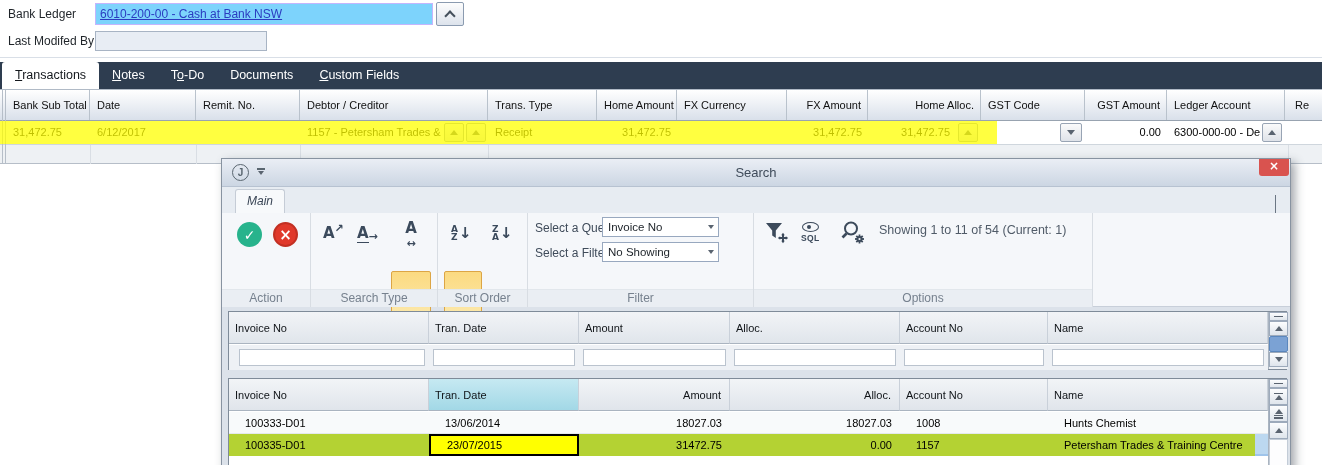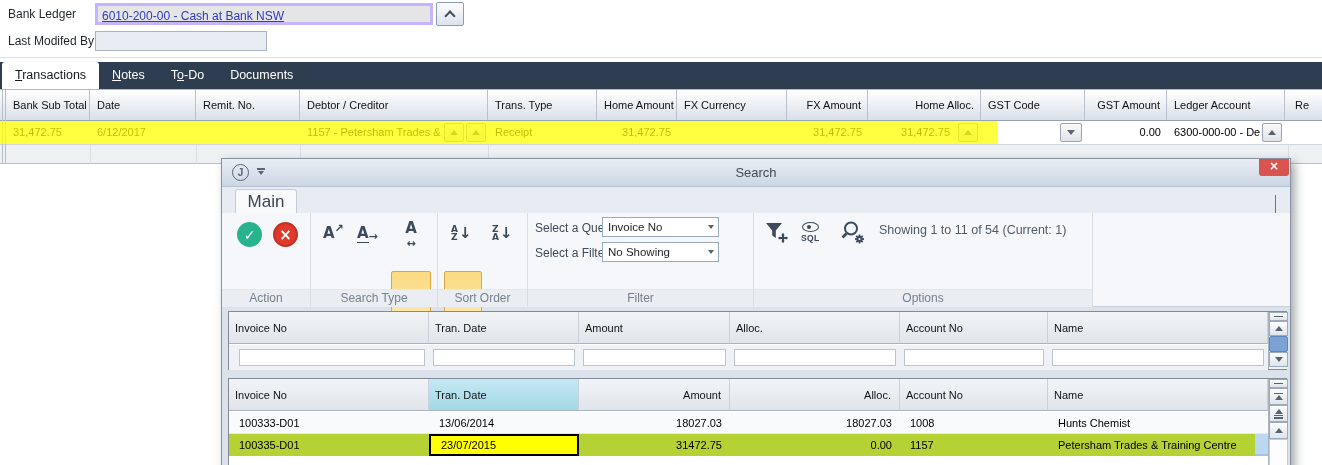--- a/index.html
+++ b/index.html
@@ -4,22 +4,22 @@
 <style>
   * { box-sizing: border-box; margin: 0; padding: 0; }
   html,body { width:1322px; height:465px; overflow:hidden; background:#fff;
     font-family:"Liberation Sans", sans-serif; }
   .screen { position:relative; width:1322px; height:465px; background:#fff; overflow:hidden; }
   .abs { position:absolute; }
   .nw { white-space:nowrap; overflow:hidden; }
 
   
   .fldlbl { font-size:12px; color:#1e2328; }
-  .bank-input { left:95px; top:3px; width:338px; height:22px; background:#e5e5e5;
-    border:3px solid #c4b5fd; padding:3px 4px; font-size:12px; }
+  .bank-input { left:95px; top:3px; width:338px; height:22px; background:#7dd3fc;
+    border:1px solid #c4b5fd; padding:3px 4px; font-size:12px; }
   .bank-input a { color:#2b3cc0; text-decoration:underline; font-size:12px; }
   .collapse-btn { left:436px; top:2px; width:28px; height:24px;
     background:linear-gradient(#fdfdfd,#dde3ec); border:1px solid #8b9bb0; border-radius:2px;
     display:flex; align-items:center; justify-content:center; cursor:pointer; }
   .chev-up { width:8px; height:8px; border-left:2px solid #45505c; border-top:2px solid #45505c;
     transform:rotate(45deg); margin-top:3px; }
   .dis-input { left:95px; top:31px; width:172px; height:20px; background:#e8edf4;
     border:1px solid #a8b4c4; }
   .hline { left:0; top:57px; width:1322px; height:1px; background:#d9dfe7; }
 
@@ -67,23 +67,23 @@
     border:1.5px solid #5a6670; color:#5a6670; font-size:10px; font-weight:bold;
     display:flex; align-items:center; justify-content:center; }
   .qat { position:absolute; left:34px; top:9px; width:10px; display:flex; flex-direction:column;
     align-items:center; gap:1px; cursor:pointer; }
   .qat .bar { width:8px; height:1.5px; background:#5a6670; }
   .qat .tri-down { border-left-width:3.5px; border-right-width:3.5px; border-top-width:4px; }
   .close-btn { position:absolute; right:1px; top:0; width:30px; height:17px; background:#d9534f;
     border-radius:0 0 3px 3px; color:#fff; font-size:12px; font-weight:bold; text-align:center;
     line-height:15px; cursor:pointer; font-family:"DejaVu Sans", sans-serif; }
   .tabrow { position:absolute; left:0; top:28px; width:100%; height:26px; background:#e7ecf2; }
-  .ribbon-tab { position:absolute; left:13px; top:2px; width:62px; height:24px; background:#f7f9fb;
-    border:1px solid #c5ccd6; border-bottom:none; border-radius:3px 3px 0 0; font-size:17px;
-    color:#3a4656; text-align:center; line-height:23px; cursor:pointer; }
+  .ribbon-tab { position:absolute; left:13px; top:2px; width:50px; height:24px; background:#f7f9fb;
+    border:1px solid #c5ccd6; border-bottom:none; border-radius:3px 3px 0 0; font-size:12px;
+    color:#3a4656; text-align:center; line-height:23px; cursor:pointer;font-style:italic; }
   .rib-collapse { position:absolute; right:14px; top:9px; cursor:pointer; }
   .rib-collapse .chev-up { border-color:#6b7684; border-width:1.5px; width:7px; height:7px; }
   .ribbon { position:absolute; left:0; top:54px; width:100%; height:94px; background:#f5f7fa;
     border-bottom:1px solid #c8cfd9; }
   .rgroup { position:absolute; top:0; height:94px; border-right:1px solid #d8dde3; }
   .rglabel { position:absolute; left:0; bottom:0; width:100%; height:18px; background:#eaeef3;
     border-top:1px solid #e2e7ec; font-size:12px; color:#76818e; text-align:center; line-height:17px; }
   .okring { position:absolute; width:25px; height:25px; border-radius:50%; background:#27b38c;
     color:#fff; font-size:14px; font-weight:bold; display:flex; align-items:center;
     justify-content:center; cursor:pointer; font-family:"DejaVu Sans", sans-serif; }
@@ -115,21 +115,21 @@
   .dgrid { position:absolute; left:6px; width:1059px; background:#fff; border:1px solid #7f8b99; }
   .dg-h { position:absolute; top:0; height:32px; line-height:32px; font-size:11px; color:#101418;
     padding-left:6px; background:linear-gradient(#f2f4f7,#e0e5eb); border-right:1px solid #c9d0d9;
     border-bottom:1px solid #aab4c0; white-space:nowrap; overflow:hidden; cursor:pointer; }
   .dg-h.r { text-align:right; padding-right:8px; }
   .dg-h.cyan { background:linear-gradient(#c6e9f2,#a2d8e6); }
   .filterrow { position:absolute; left:0; top:33px; width:1039px; height:25px; background:#eef1f5; }
   .fbox { position:absolute; top:4px; height:17px; background:#fff; border:1px solid #bac3ce; }
   .dg-row { position:absolute; left:0; width:1039px; height:22px; }
   .dg-c { position:absolute; top:0; height:22px; line-height:22px; font-size:11px; color:#000;
-    padding-left:10px; white-space:nowrap; overflow:hidden; z-index:2; }
+    padding-left:16px; white-space:nowrap; overflow:hidden; z-index:2; }
   .dg-c.r { text-align:right; padding-right:8px; }
   .green-marker { position:absolute; left:0; top:0; width:1026px; height:22px; background:#b4d233; z-index:1; }
   .focus-cell { position:absolute; left:200px; top:0; width:150px; height:22px; background:#ffff00;
     border:2px solid #000; z-index:1; }
   
   .sb { position:absolute; left:1039px; top:0; width:20px; background:#eef1f5;
     border-left:1px solid #aab4c0; display:flex; flex-direction:column; }
   .sb-btn { width:100%; background:linear-gradient(#fcfdfe,#dfe5ec); border:1px solid #9daabb;
     display:flex; align-items:center; justify-content:center; flex-direction:column; gap:1px;
     cursor:pointer; }
@@ -151,20 +151,21 @@
   </div>
   <div class="abs fldlbl" style="left:8px; top:34px;">Last Modifed By</div>
   <div class="abs dis-input"></div>
   <div class="abs hline"></div>
 
   <div class="abs tabstrip">
     <div class="tab active"><span class="u">T</span><span>ransactions</span></div>
     <div class="tab"><span class="u">N</span><span>otes</span></div>
     <div class="tab"><span>T</span><span class="u">o</span><span>-Do</span></div>
     <div class="tab"><span>Documents</span></div>
+    <div class="tab"><span class="u">C</span><span>ustom Fields</span></div>
   </div>
 
   <div class="abs mg-header">
     <div class="mg-h" style="left:90px; width:106px;">Date</div>
     <div class="mg-h" style="left:6px; width:84px;">Bank Sub Total</div>
     <div class="mg-h" style="left:196px; width:104px;">Remit. No.</div>
     <div class="mg-h" style="left:300px; width:188px;">Debtor / Creditor</div>
     <div class="mg-h" style="left:488px; width:109px;">Trans. Type</div>
     <div class="mg-h r" style="left:597px; width:80px;">Home Amount</div>
     <div class="mg-h" style="left:677px; width:110px;">FX Currency</div>

